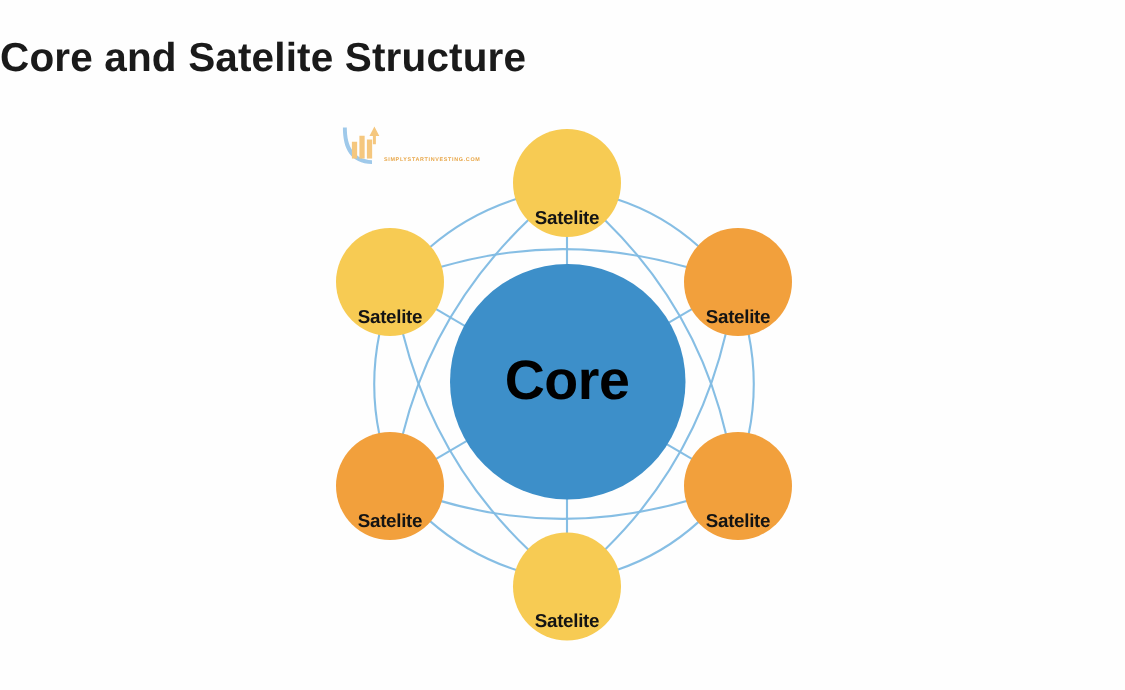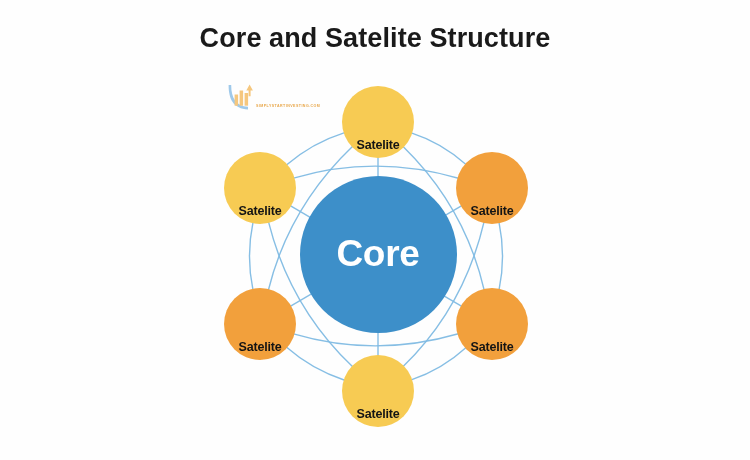--- a/index.html
+++ b/index.html
@@ -22,21 +22,21 @@
     height: 460px;
     background: #fefefe;
   }
 
   
   #title {
     position: absolute;
     left: 0;
     top: 23px;
     width: 750px;
-    text-align: center;
+    text-align: left;
     font-size: 27px;
     font-weight: bold;
     color: #1a1a1a;
     letter-spacing: 0.1px;
     font-family: "Liberation Sans", sans-serif;
   }
 
   
   #logo {
     position: absolute;
@@ -173,21 +173,21 @@
           <path d="M 466.123844910235 347.56744784168257 Q 441.75368404553734 369.76326839847576 411.20617987853325 379.9388238475968"></path>
           <path d="M 458.3899446095296 333.7654583430329 Q 375.0289676874382 357.9861309396636 293.56559602777594 333.9171953343751"></path>
           <path d="M 461.805571046582 306.2998175100653 Q 376 256 290.194428953418 205.70018248993472"></path>
           <path d="M 344.70033149458385 380.2235405893497 Q 312.06671390849675 369.6626289910269 286.3140559433781 347.0774881607329"></path>
           <path d="M 352.66015623695966 366.85683703271866 Q 289.8670474943259 307.02914938900733 268.51820631693215 221.94760906370547"></path>
           <path d="M 252.9194217527196 289.7236902265699 Q 246.00201048324436 256.237254059606 252.96666370926582 222.2860347754219"></path>
         </g>
     </svg>
 
     <div id="core-node" class="node" style="background: rgb(61, 143, 201); width: 157px; height: 157px; left: 299.5px; top: 175.5px;">
-      <span id="core-label" style="color: #ffffff;">Core</span>
+      <span id="core-label" style="color: #000000;">Core</span>
     </div>
 
     <div id="sat-0" class="node sat-node sat-yellow" style="background: rgb(247, 203, 83); width: 72px; height: 72px; left: 342px; top: 86px;">
       <span class="sat-label">Satelite</span>
     </div>
     <div id="sat-1" class="node sat-node sat-orange" style="background: rgb(242, 160, 60); width: 72px; height: 72px; left: 456px; top: 152px;">
       <span class="sat-label">Satelite</span>
     </div>
     <div id="sat-2" class="node sat-node sat-orange" style="background: rgb(242, 160, 60); width: 72px; height: 72px; left: 456px; top: 288px;">
       <span class="sat-label">Satelite</span>

